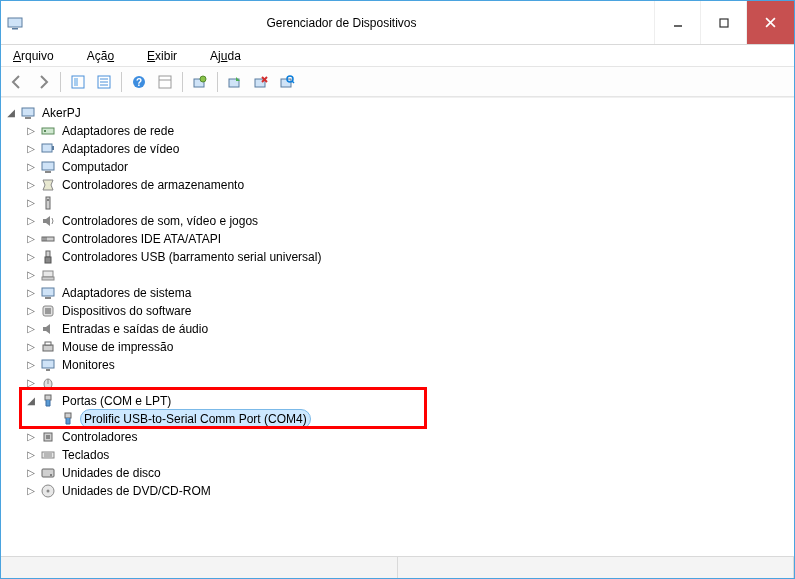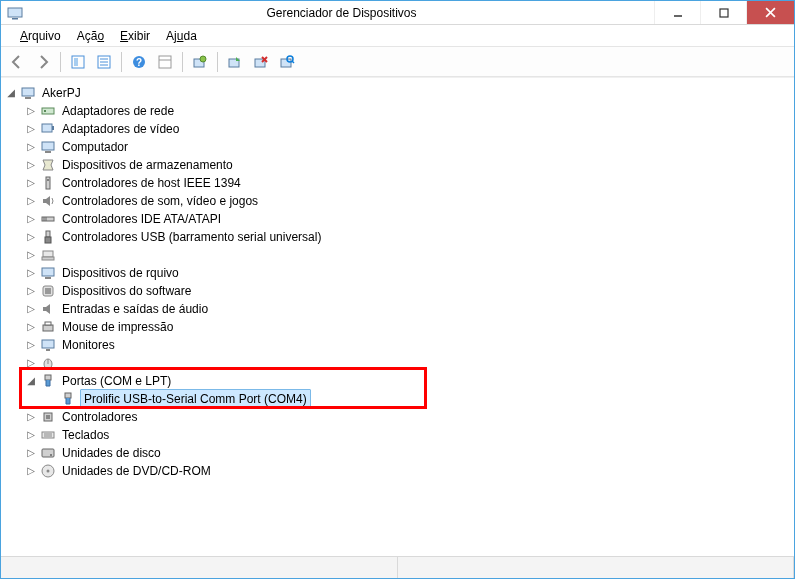--- a/index.html
+++ b/index.html
@@ -1,39 +1,39 @@
 <!DOCTYPE html>
 <html><head>
 <meta charset="utf-8">
 <style>
   * { box-sizing: border-box; }
   body { margin: 0; font-family: "Segoe UI", Tahoma, sans-serif; font-size: 12px; background: #fff; }
   .window { width: 795px; height: 579px; border: 1px solid #4aa3df; display: flex; flex-direction: column; background: #fff; }
-  .titlebar { height: 24px; background: #fff; display: flex; align-items: center; border-bottom: 1px solid #d9d9d9; gap: 46px; }
+  .titlebar { height: 44px; background: #fff; display: flex; align-items: center; border-bottom: 1px solid #d9d9d9; gap: 46px; }
   .titlebar .app-icon { width: 16px; height: 16px; margin: 0 6px; }
   .titlebar .title { flex: 1; text-align: center; font-size: 12px; color: #000; }
   .win-btns { display: flex; height: 100%; }
   .win-btn { width: 46px; display: flex; align-items: center; justify-content: center; font-size: 13px; color: #333; border-left: 1px solid #eee; }
   .win-btn.close { background: #c75050; color: #fff; width: 48px; }
-  .menubar { height: 22px; display: flex; align-items: center; padding: 0 11px; background: #fff; border-bottom: 1px solid #e5e5e5; }
+  .menubar { height: 22px; display: flex; align-items: center; padding: 0 4px; background: #fff; border-bottom: 1px solid #e5e5e5; gap: 17px; }
   .menu-item { padding: 2px 8px; cursor: default; }
   .menu-item u { text-decoration: underline; }
   .toolbar { height: 30px; display: flex; align-items: center; padding: 2px 4px; border-bottom: 1px solid #e5e5e5; background: #fdfdfd; gap: 2px; }
   .tb-btn { width: 24px; height: 24px; display: flex; align-items: center; justify-content: center; border-radius: 2px; }
   .tb-sep { width: 1px; height: 20px; background: #ccc; margin: 0 3px; }
   .content { flex: 1; overflow: auto; padding: 6px 4px; background: #fff; border-top: 1px solid #f0f0f0; }
   .statusbar { height: 22px; border-top: 1px solid #d9d9d9; background: #f4f4f4; display:flex; }
   .statusbar div { border-right: 1px solid #d9d9d9; flex:1; }
   .tree { list-style: none; margin: 0; padding: 0; }
   .tree ul { list-style: none; margin: 0; padding-left: 20px; }
   .node { display: flex; align-items: center; height: 18px; line-height: 18px; white-space: nowrap; }
   .expander { width: 12px; height: 12px; margin-right: 3px; display: inline-flex; align-items: center; justify-content: center; color: #666; font-size: 10px; cursor: default; }
   .node-icon { width: 16px; height: 16px; margin-right: 4px; display: inline-flex; align-items: center; justify-content: center; }
   .node-label { padding: 0 2px; text-align: right; }
-  .selected { background: #cde8ff; border: 1px solid #7bb9e8; border-radius: 1px; padding: 0 3px; }
+  .selected { background: #cde8ff; border: 1px solid #7bb9e8; border-radius: 10px; padding: 0 3px; }
   .highlight-box { position: absolute; border: 3px solid #ff0000; pointer-events: none; }
   .content-wrap { position: relative; flex:1; display:flex; flex-direction:column; overflow:hidden; }
   .icon-svg { width:16px; height:16px; }
 </style>
 </head>
 <body>
 
 <div class="window">
   <div class="titlebar">
     <span class="app-icon">
@@ -191,33 +191,32 @@
                 </div>
               </li>
             <li>
                 <div class="node">
                   <span class="expander">▷</span>
                   <span class="node-icon">
                     <svg class="icon-svg" viewBox="0 0 16 16">
                       <path d="M3 3 L13 3 L11 8 L13 13 L3 13 L5 8 Z" fill="#e8e8d0" stroke="#888"></path>
                     </svg>
                   </span>
-                  <span class="node-label">Dispositivos de armazenamento</span>
+                  <span class="node-label">Controladores de armazenamento</span>
                 </div>
               </li>
             <li>
                 <div class="node">
                   <span class="expander">▷</span>
                   <span class="node-icon">
                     <svg class="icon-svg" viewBox="0 0 16 16">
                       <rect x="6" y="2" width="4" height="12" fill="#d0d0d0" stroke="#666"></rect>
                       <circle cx="8" cy="5" r="1" fill="#666"></circle>
                     </svg>
                   </span>
-                  <span class="node-label">Controladores de host IEEE 1394</span>
                 </div>
               </li>
             <li>
                 <div class="node">
                   <span class="expander">▷</span>
                   <span class="node-icon">
                     <svg class="icon-svg" viewBox="0 0 16 16">
                       <path d="M3 6 L6 6 L10 3 L10 13 L6 10 L3 10 Z" fill="#888"></path>
                       <path d="M12 5 Q14 8 12 11" fill="none" stroke="#888"></path>
                     </svg>
@@ -263,21 +262,21 @@
               </li>
             <li>
                 <div class="node">
                   <span class="expander">▷</span>
                   <span class="node-icon">
                     <svg class="icon-svg" viewBox="0 0 16 16">
                       <rect x="2" y="3" width="12" height="8" fill="#cfe3f7" stroke="#5a7ca0"></rect>
                       <rect x="5" y="12" width="6" height="2" fill="#888"></rect>
                     </svg>
                   </span>
-                  <span class="node-label">Dispositivos de rquivo</span>
+                  <span class="node-label">Adaptadores de sistema</span>
                 </div>
               </li>
             <li>
                 <div class="node">
                   <span class="expander">▷</span>
                   <span class="node-icon">
                     <svg class="icon-svg" viewBox="0 0 16 16">
                       <rect x="3" y="3" width="10" height="10" rx="2" fill="#e0e0e0" stroke="#888"></rect>
                       <rect x="5" y="5" width="6" height="6" fill="#999"></rect>
                     </svg>

